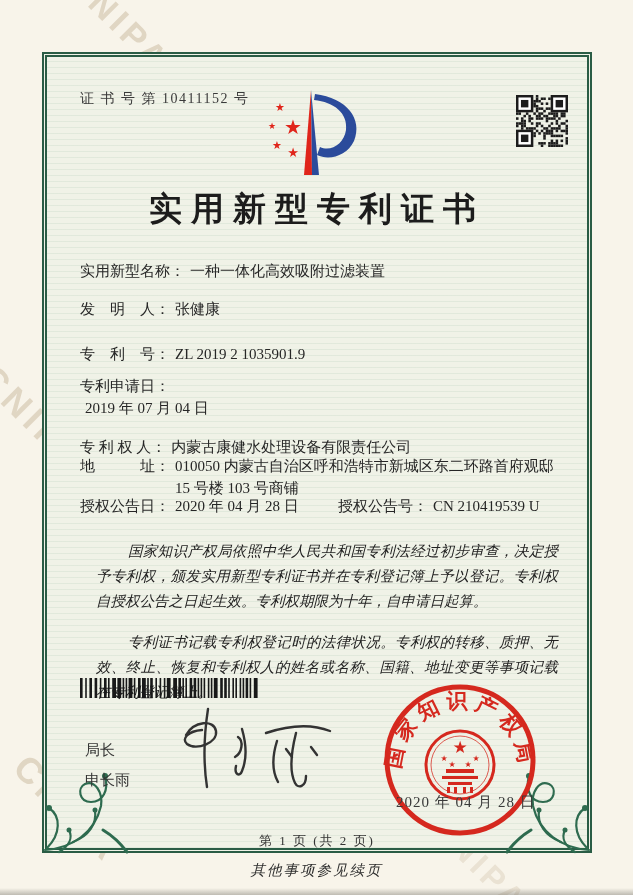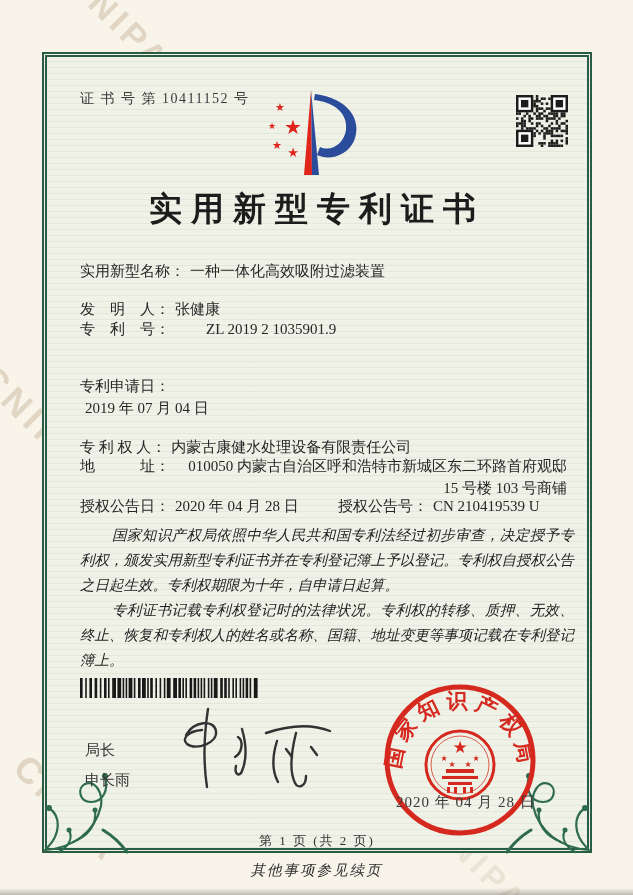--- a/index.html
+++ b/index.html
@@ -32,36 +32,36 @@
   }
   .cert-no{position:absolute;left:33px;top:33px;font-size:14px;letter-spacing:1.5px;color:#3a3a3a;}
   .logo{position:absolute;left:218px;top:30px;}
   .qr{position:absolute;left:469px;top:38px;}
   .title{
     position:absolute;left:0;right:0;top:118px;margin:12px;text-align:center;
     font-size:33px;font-weight:bold;letter-spacing:9px;color:#1c1c1c;
   }
   .row{position:absolute;left:33px;display:flex;font-size:15px;line-height:22px;color:#262626;}
   .row .lbl{white-space:pre;flex:0 0 auto;}
-  .row .val{margin-left:5px;white-space:pre-wrap;text-align:right;}
+  .row .val{margin-left:5px;white-space:pre-wrap;}
   .row-name{top:203px;}
   .row-inventor{top:241px;}
-  .row-patentno{top:261px;gap:31px;}
+  .row-patentno{top:286px;}
   .row-filing{top:318px;flex-direction:column;}
   .row-patentee{top:379px;}
   .row-address{top:398px;}
   .row-address .val{width:392px;}
   .row-grant{top:438px;width:492px;position:absolute;}
   .pair2{position:absolute;left:258px;top:0;display:flex;}
   .paras{
     position:absolute;left:33px;top:466px;width:494px;
     font-size:14.5px;line-height:25px;font-style:italic;
     text-align:justify;color:#222;
   }
-  .paras p{margin:0;text-indent:2.2em;}
+  .paras p{margin:16px;text-indent:2.2em;}
   .barcode{position:absolute;left:33px;top:621px;}
   .seal{position:absolute;left:334px;top:624px;}
   .seal-date{
     position:absolute;left:349px;top:736px;font-size:15px;color:#3a3a3a;
     letter-spacing:1px;white-space:nowrap;
   }
   .director{
     position:absolute;left:38px;top:678px;font-size:15px;line-height:30px;
     font-family:"Liberation Sans","DejaVu Sans",sans-serif;color:#333;
   }

